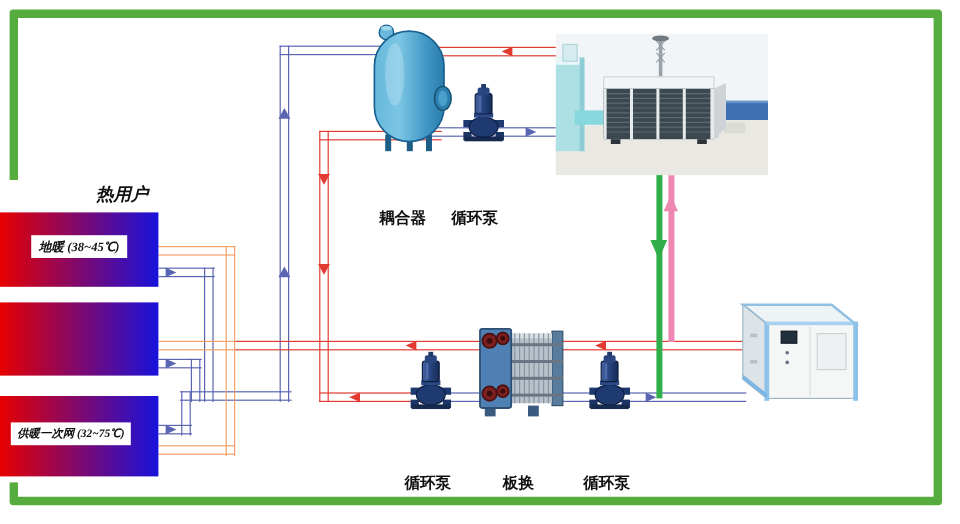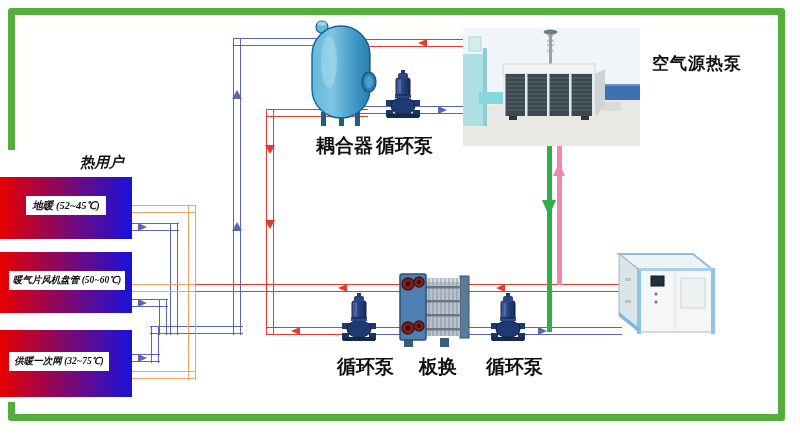--- a/index.html
+++ b/index.html
@@ -25,21 +25,21 @@
   .abR{border-width:4.5px 0 4.5px 9px;border-left-color:var(--pipe_cold);}
   .abU{border-width:0 5px 9px 5px;border-bottom-color:var(--pipe_cold);}
   .agD{border-width:16px 7px 0 7px;border-top-color:var(--hp_supply_line);}
   .apU{border-width:0 6px 13px 6px;border-bottom-color:var(--hp_return_line);}
   
   .bar{position:absolute;left:0;width:132px;background:linear-gradient(90deg,var(--bar_gradient_left),var(--bar_gradient_right));}
   .barlabel{position:absolute;background:#fff;color:#101010;display:flex;align-items:center;justify-content:center;
             font-family:"Liberation Serif",serif;font-style:italic;font-weight:bold;white-space:nowrap;}
   
   .lbl{position:absolute;color:#111;font-weight:bold;white-space:nowrap;}
-  .lbl-sm{font-size:19px;}
+  .lbl-sm{font-size:13px;margin-top:40px;}
   .lbl-lg{font-size:17px;letter-spacing:1px;}
   .lbl-users{font-family:"Liberation Serif",serif;font-style:italic;font-size:14.5px;margin-left:38px;}
   svg{position:absolute;display:block;}
 </style>
 </head>
 <body>
 
 <div id="canvas">
 
   <div id="frame"></div>
@@ -84,22 +84,21 @@
   <div class="a abR" style="left:538px;top:327px;"></div>
   <div class="a abR" style="left:138px;top:223px;"></div>
   <div class="a abR" style="left:138px;top:299px;"></div>
   <div class="a abR" style="left:138px;top:354px;"></div>
   <div class="a agD" style="left:542px;top:200px;"></div>
   <div class="a apU" style="left:553px;top:163px;"></div>
 
   <div class="bar" style="top:177px;height:62px;"></div>
   <div class="bar" style="top:252px;height:61px;"></div>
   <div class="bar" style="top:330px;height:67px;"></div>
-  <div class="barlabel" style="left:26px;top:196px;width:80px;height:19px;font-size:10.5px;">地暖 (52~45℃)</div>
-  <div class="barlabel" style="left:9px;top:271px;width:116px;height:19px;font-size:9.5px;">暖气片风机盘管 (50~60℃)</div>
+  <div class="barlabel" style="left:26px;top:196px;width:80px;height:19px;font-size:10.5px;">地暖 (38~45℃)</div>
   <div class="barlabel" style="left:9px;top:352px;width:100px;height:19px;font-size:9.5px;">供暖一次网 (32~75℃)</div>
 
   <svg style="left:305px;top:20px;" width="72" height="112" viewBox="0 0 72 112">
     <defs>
       <linearGradient id="tg" x1="0" y1="0" x2="1" y2="0">
         <stop offset="0" stop-color="#66b8dc"></stop>
           <stop offset="0.35" stop-color="#7cc6e4"></stop>
         <stop offset="0.75" stop-color="#3f96c4"></stop>
           <stop offset="1" stop-color="#2a7dab"></stop>
       </linearGradient>
@@ -240,18 +239,17 @@
       <rect x="129" y="46" width="3" height="42"></rect>
     </g>
     <polygon points="132,46 142,41 142,78 132,88" fill="#cdd3d6"></polygon>
     <rect x="46" y="88" width="8" height="4" fill="#2c343a"></rect>
     <rect x="118" y="88" width="8" height="4" fill="#2c343a"></rect>
   </svg>
 
   <div class="lbl lbl-users" style="left:42px;top:153px;">热用户</div>
   <div class="lbl lbl-sm" style="left:316px;top:133px;">耦合器</div>
   <div class="lbl lbl-sm" style="left:376px;top:133px;">循环泵</div>
-  <div class="lbl lbl-lg" style="left:652px;top:52px;">空气源热泵</div>
   <div class="lbl lbl-sm" style="left:337px;top:354px;">循环泵</div>
   <div class="lbl lbl-sm" style="left:419px;top:354px;">板换</div>
   <div class="lbl lbl-sm" style="left:486px;top:354px;">循环泵</div>
 
 </div>
 
 </body></html>

